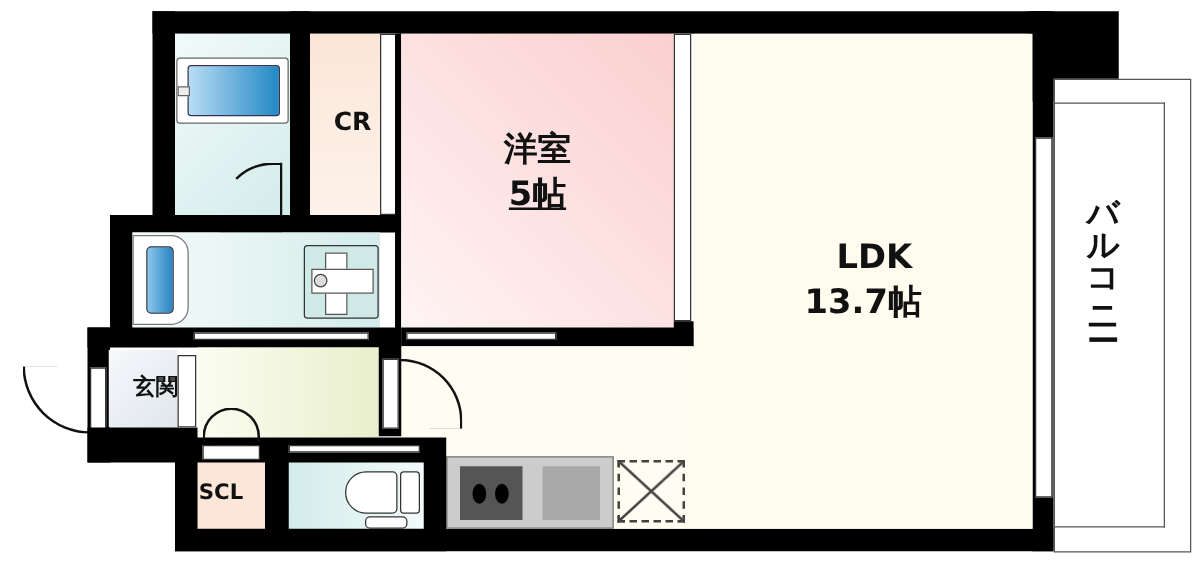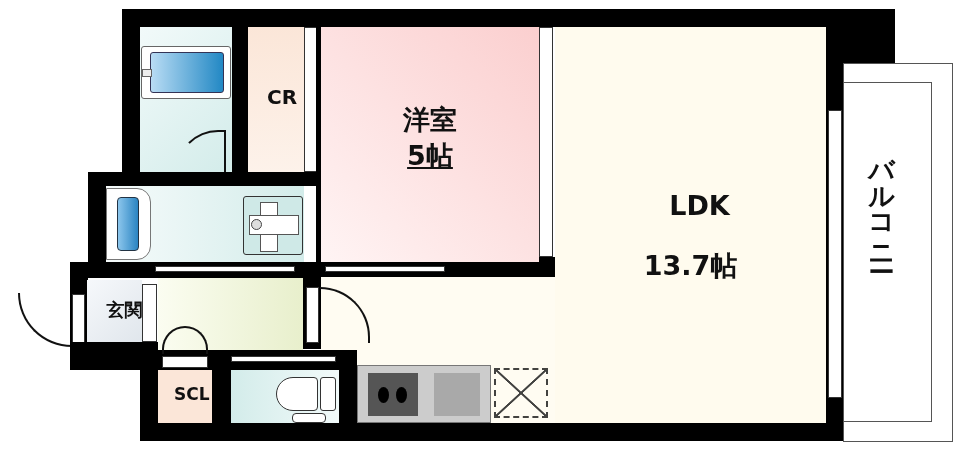--- a/index.html
+++ b/index.html
@@ -52,21 +52,21 @@
 <div class="label" style="left:321px;top:104px;width:218px;font-size:27px;">洋室</div>
 <div class="label" style="left:321px;top:140px;width:218px;font-size:27px;text-decoration:underline;">5帖</div>
 <div class="win" style="left:539px;top:27px;width:14px;height:230px;"></div>
 <div class="wall" style="left:539px;top:257px;width:16px;height:20px;"></div>
 <div class="wall" style="left:321px;top:262px;width:234px;height:15px;"></div>
 <div class="win" style="left:325px;top:266px;width:120px;height:6px;"></div>
 
 <div class="room" style="left:555px;top:27px;width:271px;height:396px;background:#fffbee;"></div>
 <div class="room" style="left:321px;top:277px;width:234px;height:146px;background:#fffcf2;"></div>
 <div class="label" style="left:555px;top:190px;width:289px;font-size:27px;">LDK</div>
-<div class="label" style="left:555px;top:226px;width:271px;font-size:27px;margin-top:24px;">13.7帖</div>
+<div class="label" style="left:555px;top:226px;width:271px;font-size:27px;">13.7帖</div>
 <div class="win" style="left:828px;top:110px;width:14px;height:288px;"></div>
 
 <div class="abs" style="left:357px;top:365px;width:134px;height:58px;background:#ccc;border:1px solid #777;box-sizing:border-box;">
   <div class="abs" style="left:10px;top:7px;width:50px;height:43px;background:#555;">
     <div class="abs" style="left:10px;top:14px;width:11px;height:16px;border-radius:50%;background:#000;"></div>
     <div class="abs" style="left:28px;top:14px;width:11px;height:16px;border-radius:50%;background:#000;"></div>
   </div>
   <div class="abs" style="left:76px;top:7px;width:46px;height:43px;background:#a9a9a9;"></div>
 </div>
 <div class="abs" style="left:494px;top:368px;width:54px;height:50px;border:2px dashed #222;box-sizing:border-box;background:linear-gradient(to top right,transparent 48%,#222 49%,#222 51%,transparent 52%),linear-gradient(to bottom right,transparent 48%,#222 49%,#222 51%,transparent 52%);opacity:0.85;"></div>
@@ -79,21 +79,21 @@
 <div class="wall" style="left:70px;top:262px;width:18px;height:108px;"></div>
 <div class="room" style="left:87px;top:280px;width:55px;height:62px;background:linear-gradient(135deg,#f6f8fb,#e0e6ec);"></div>
 <div class="label" style="left:87px;top:300px;width:75px;font-size:18px;">玄関</div>
 <div class="door-opening" style="left:72px;top:294px;width:13px;height:52px;"></div>
 <div class="abs" style="left:18px;top:293px;width:54px;height:54px;border-left:2px solid #111;border-bottom:2px solid #111;border-radius:0 0 0 54px;box-sizing:border-box;"></div>
 <div class="wall" style="left:70px;top:342px;width:88px;height:28px;"></div>
 <div class="door-opening" style="left:142px;top:284px;width:15px;height:58px;"></div>
 
 <div class="wall" style="left:140px;top:350px;width:217px;height:91px;"></div>
 <div class="room" style="left:158px;top:370px;width:54px;height:53px;background:#fbe6d8;"></div>
-<div class="label" style="left:174px;top:385px;width:30px;font-size:17px;">SCL</div>
+<div class="label" style="left:159px;top:385px;width:30px;font-size:17px;">SCL</div>
 <div class="door-opening" style="left:162px;top:356px;width:46px;height:12px;"></div>
 <div class="abs" style="left:162px;top:326px;width:46px;height:28px;border-top:2px solid #111;border-left:2px solid #111;border-right:2px solid #111;border-radius:23px 23px 0 0;box-sizing:border-box;background:transparent;"></div>
 <div class="room" style="left:231px;top:370px;width:108px;height:53px;background:linear-gradient(90deg,#d3ecea,#f2fafa);"></div>
 <div class="abs" style="left:276px;top:377px;width:62px;height:38px;">
   <div class="abs" style="left:0;top:0;width:42px;height:34px;border:1px solid #333;border-radius:17px 4px 4px 17px;background:#fff;box-sizing:border-box;"></div>
   <div class="abs" style="left:44px;top:0;width:16px;height:34px;border:1px solid #333;border-radius:3px;background:#fff;box-sizing:border-box;"></div>
 </div>
 <div class="abs" style="left:292px;top:413px;width:32px;height:8px;border:1px solid #333;border-radius:4px;background:#fff;"></div>
 <div class="win" style="left:231px;top:356px;width:105px;height:6px;"></div>
 

